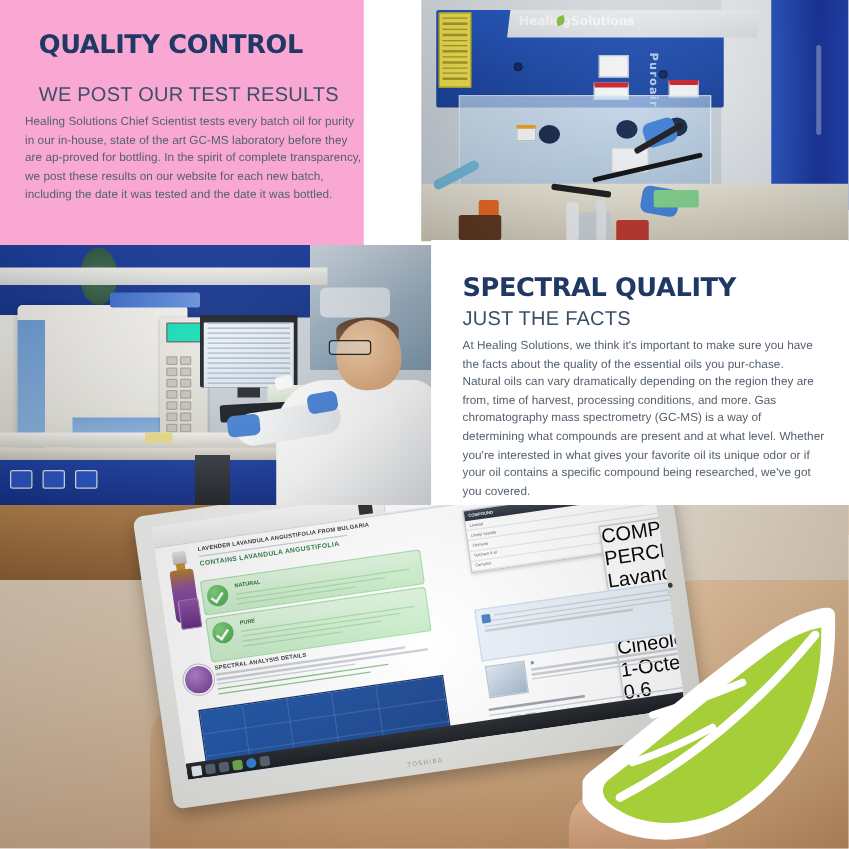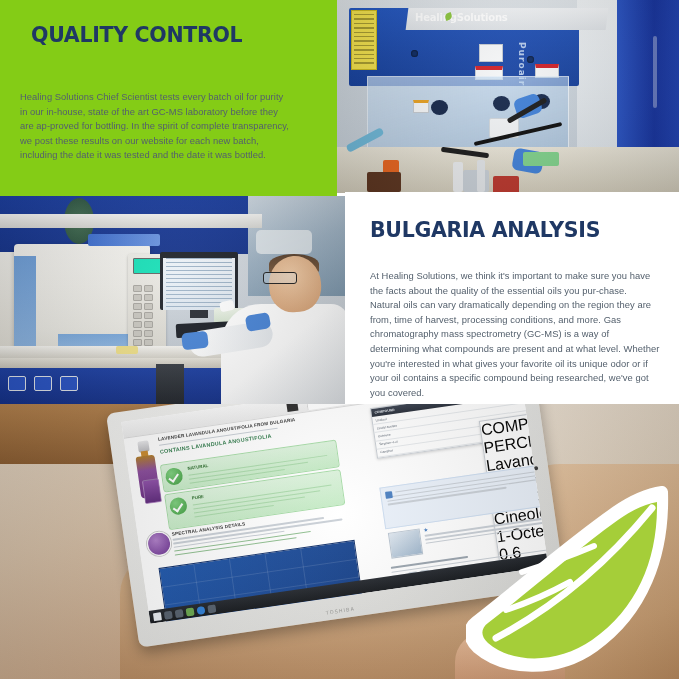--- a/index.html
+++ b/index.html
@@ -5,21 +5,21 @@
   html,body{margin:0;padding:0;}
   body{width:679px;height:679px;overflow:hidden;background:#ffffff;
        font-family:"Liberation Sans",sans-serif;}
   #page{position:relative;width:679px;height:679px;overflow:hidden;background:#fff;}
 
   
   .panel{position:absolute;overflow:hidden;}
   .photo{position:absolute;overflow:hidden;background:#cfd6dd;}
 
   
-  #qc-block{left:0;top:0;width:337px;height:196px;background:#84cc16;}
+  #qc-block{left:0;top:0;width:291px;height:196px;background:#f9a8d4;}
   .h1{font-family:"DejaVu Sans",sans-serif;font-weight:bold;color:#1f3864;
       letter-spacing:-0.3px;line-height:1.04;}
   #qc-title{position:absolute;left:31px;top:25px;width:290px;font-size:20.5px;}
   .h2{font-family:"Liberation Sans",sans-serif;font-weight:300;color:#33475e;
       letter-spacing:0.3px;}
   #qc-sub{position:absolute;left:31px;top:68px;font-size:16px;color:#3b4f66;
       font-weight:400;letter-spacing:.2px;}
   .body-txt{font-family:"Liberation Sans",sans-serif;font-size:9.4px;
       line-height:14.6px;color:#54606d;letter-spacing:.05px;text-align:left;}
   #qc-body{position:absolute;left:20px;top:90px;width:272px;}
@@ -257,20 +257,21 @@
 </style>
 </head>
 <body>
 
 <div id="page">
 
   <div class="panel" id="qc-block">
     <div class="h1" id="qc-title">
       <div>QUALITY CONTROL</div>
     </div>
+    <div class="h2" id="qc-sub">WE POST OUR TEST RESULTS</div>
     <div class="body-txt" id="qc-body">Healing Solutions Chief Scientist tests every batch oil for purity in our in-house, state of the art GC-MS laboratory before they are ap-proved for bottling. In the spirit of complete transparency, we post these results on our website for each new batch, including the date it was tested and the date it was bottled.</div>
   </div>
 
   <div class="photo" id="photo-lab">
     <div class="lab-wall"></div>
     <div class="fh-right-col"></div>
 
     <div class="fh-body">
       <div class="fh-top-white"></div>
       <div class="fh-brand">HealingSolutions</div>
@@ -406,21 +407,22 @@
     <div class="gc-sci-head"></div>
     <div class="gc-sci-glass"></div>
     <div class="gc-sci-arm"></div>
     <div class="gc-glove" style="left:182px;top:136px;width:26px;height:17px;transform:rotate(-6deg);"></div>
     <div class="gc-glove" style="left:246px;top:118px;width:24px;height:16px;transform:rotate(-10deg);"></div>
     <div class="clutter" style="position:absolute;left:116px;top:150px;width:22px;height:8px;background:#efe08a;"></div>
     <div class="grain"></div>
   </div>
 
   <div class="panel" id="sa-block">
-    <div class="h1" id="sa-title">BULGARIA ANALYSIS</div>
+    <div class="h1" id="sa-title">SPECTRAL QUALITY</div>
+    <div class="h2" id="sa-sub">JUST THE FACTS</div>
     <div class="body-txt" id="sa-body">At Healing Solutions, we think it's important to make sure you have the facts about the quality of the essential oils you pur-chase. Natural oils can vary dramatically depending on the region they are from, time of harvest, processing conditions, and more. Gas chromatography mass spectrometry (GC-MS) is a way of determining what compounds are present and at what level. Whether you're interested in what gives your favorite oil its unique odor or if your oil contains a specific compound being researched, we've got you covered.</div>
   </div>
 
   <div class="photo" id="photo-tablet">
     <div class="tb-couch-top"></div>
     <div class="tb-couch-l"></div>
     <div class="tb-cushion"></div>
     <div class="tb-leg"></div>
     <div class="tb-knee"></div>
     <div class="tb-hand"></div>

